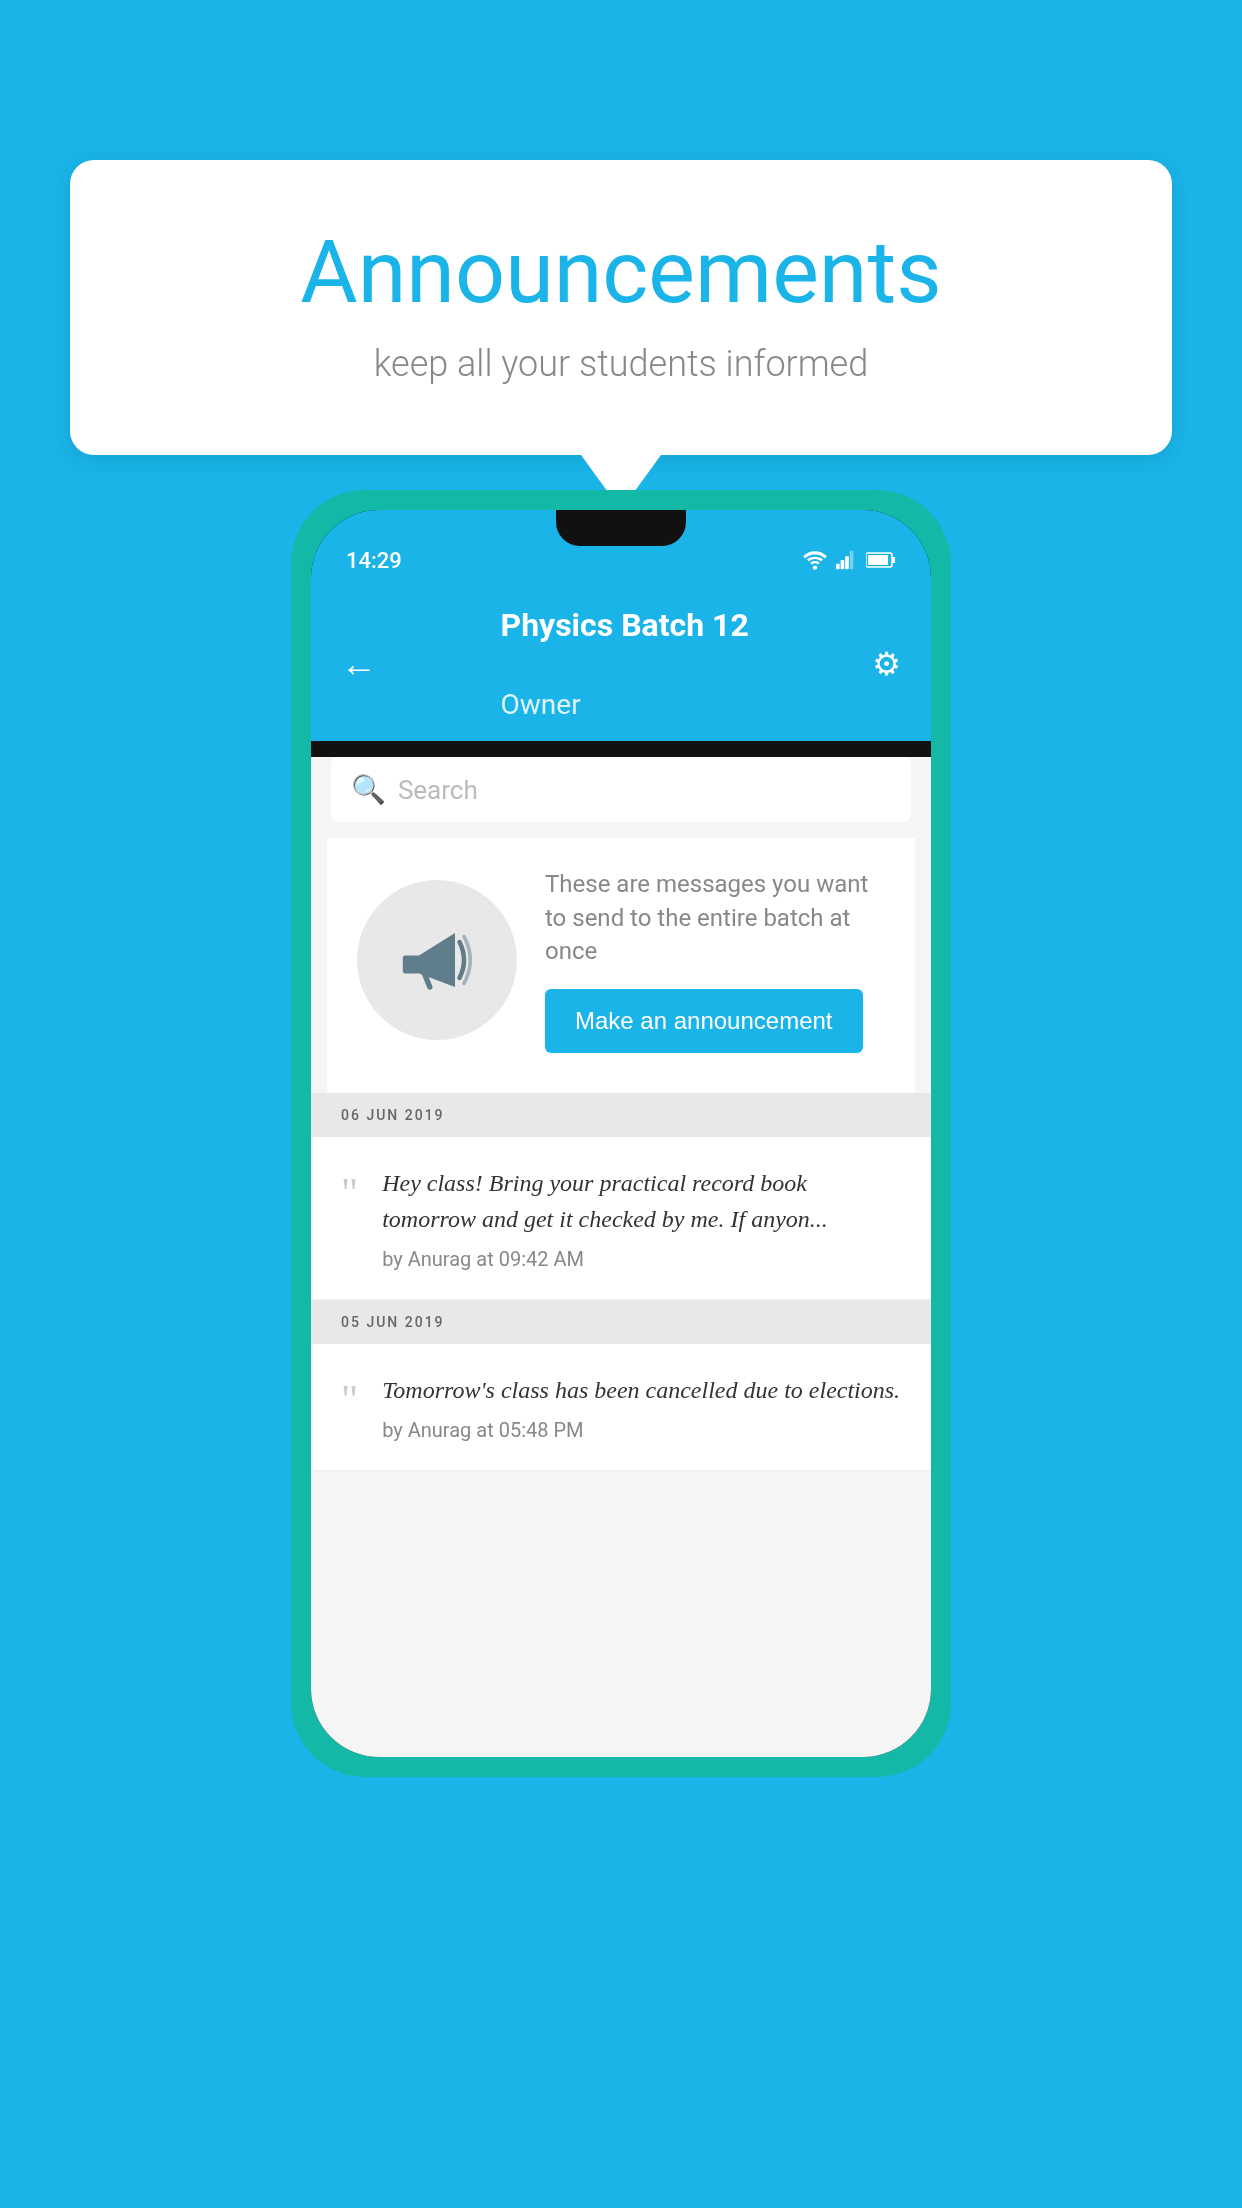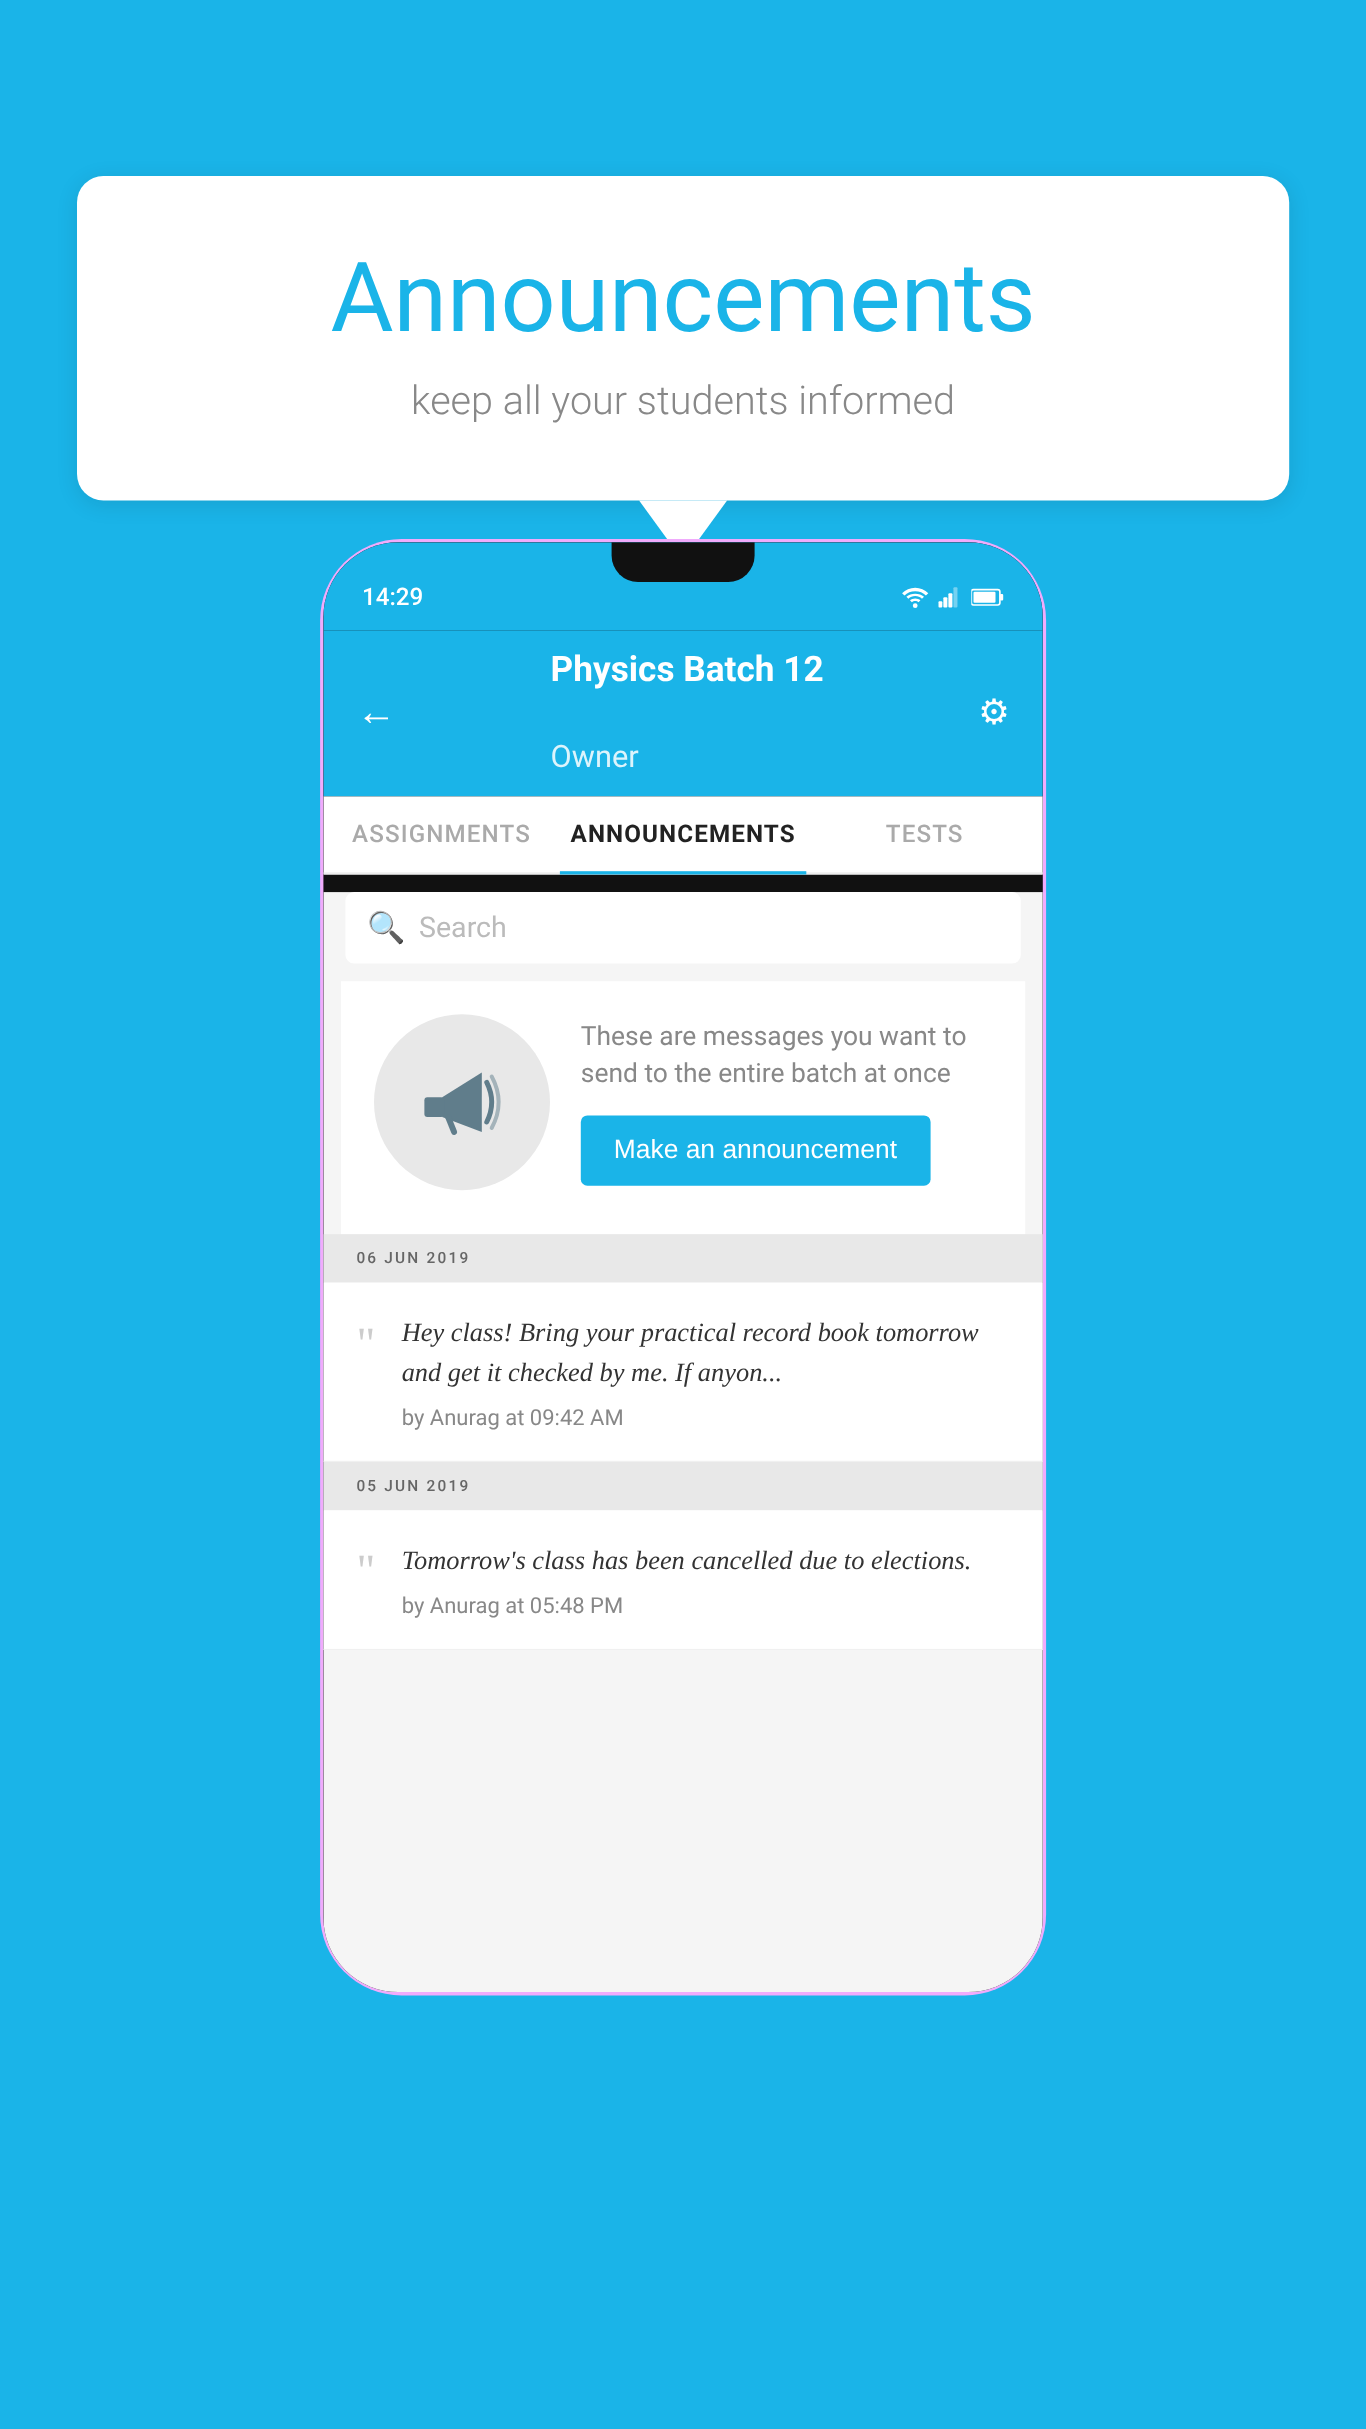--- a/index.html
+++ b/index.html
@@ -59,23 +59,23 @@
     .phone-wrapper {
       position: absolute;
       top: 490px;
       left: 50%;
       transform: translateX(-50%);
       width: 660px;
     }
 
     
     .phone-outer {
-      background: #f0abfc;
+      background: #14b8a6;
       border-radius: 74px;
-      padding: 3px;
+      padding: 20px;
     }
 
     .phone-inner {
       background: #111;
       border-radius: 68px;
       overflow: hidden;
       position: relative;
     }
 
     
@@ -348,31 +348,20 @@
 
       <div class="app-bar">
         <span class="app-bar-back">←</span>
         <div class="app-bar-title-group">
           <div class="app-bar-title">Physics Batch 12</div>
           <div class="app-bar-subtitle">Owner</div>
         </div>
         <span class="app-bar-gear">⚙</span>
       </div>
 
-      <div class="tabs">
-        <div class="tab">
-          <span>ASSIGNMENTS</span>
-        </div>
-        <div class="tab active">
-          <span>ANNOUNCEMENTS</span>
-        </div>
-        <div class="tab">
-          <span>TESTS</span>
-        </div>
-      </div>
 
       <div class="content">
 
         <div class="search-bar">
           <span class="search-icon-el">🔍</span>
           <span class="search-text">Search</span>
         </div>
 
         <div class="empty-state">
           <div class="announcement-icon-circle">

